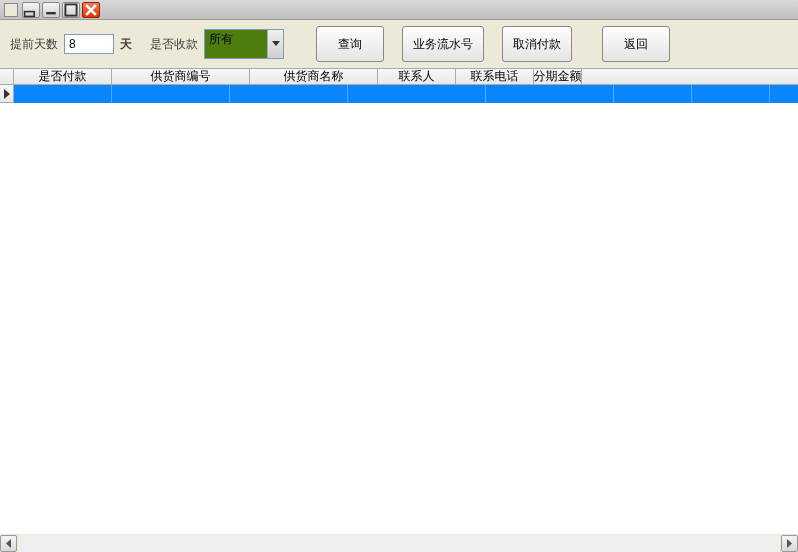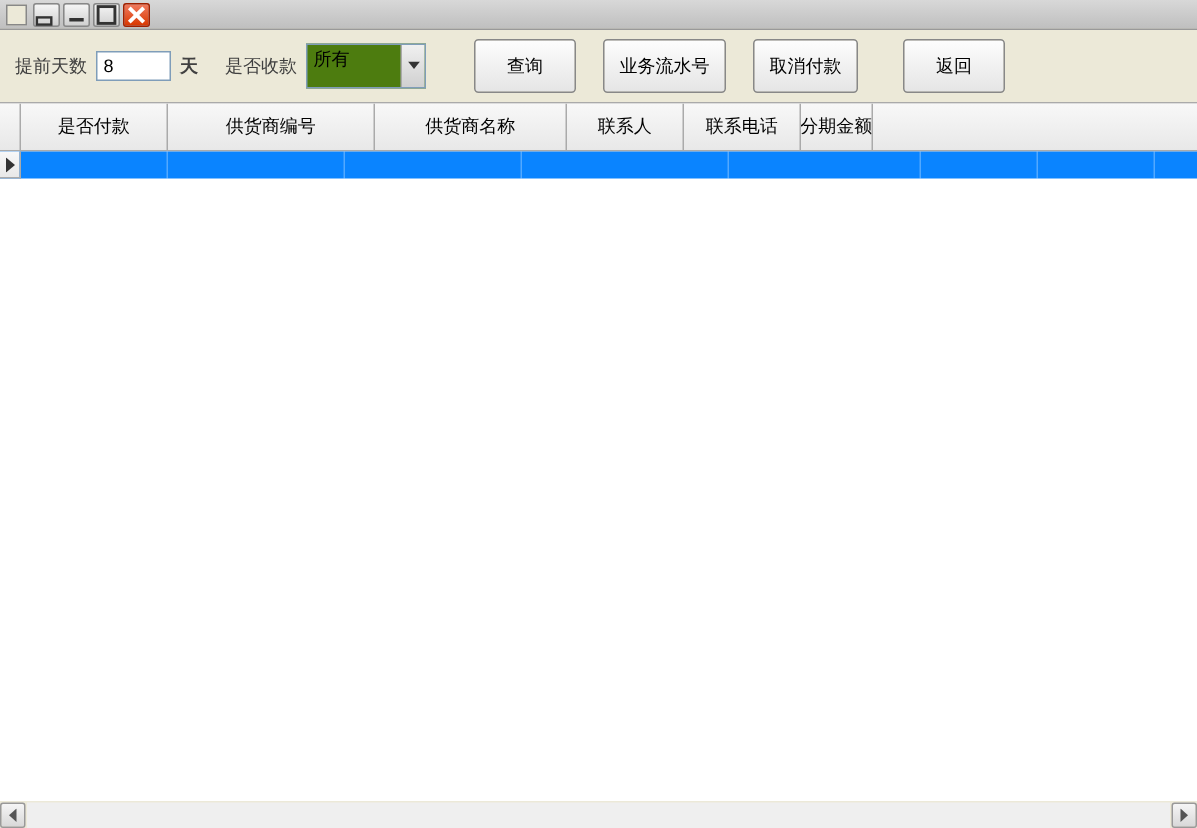--- a/index.html
+++ b/index.html
@@ -121,21 +121,21 @@
       top: 68px;
       left: 0;
       right: 0;
       bottom: 18px;
       background: white;
       border-top: 1px solid #aaa;
       overflow: hidden;
     }
     .table-header {
       display: flex;
-      height: 32px;
+      height: 16px;
       background: linear-gradient(to bottom, #f8f8f8, #e8e8e8);
       border-bottom: 1px solid #aaa;
     }
     .th {
       border-right: 1px solid #aaa;
       display: flex;
       align-items: center;
       justify-content: center;
       font-size: 12px;
       color: #000;

